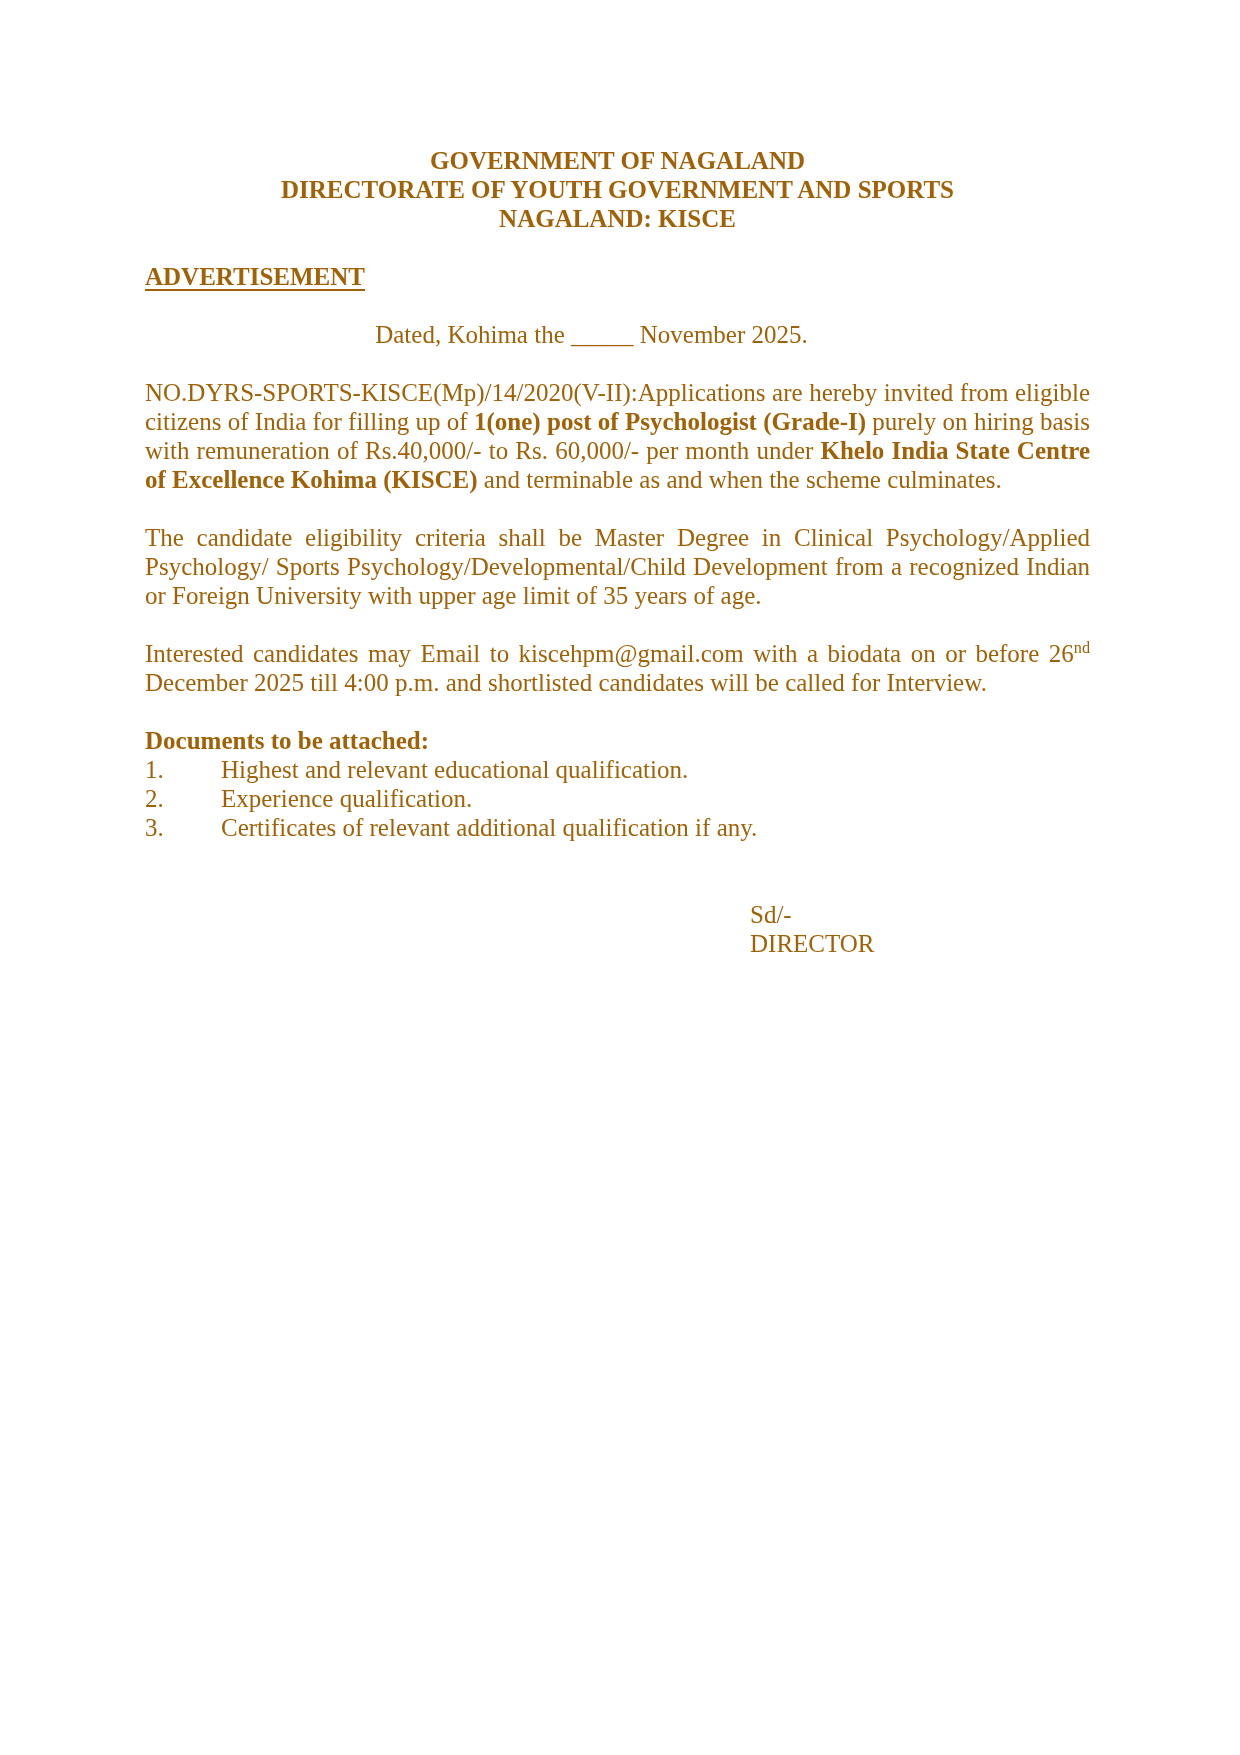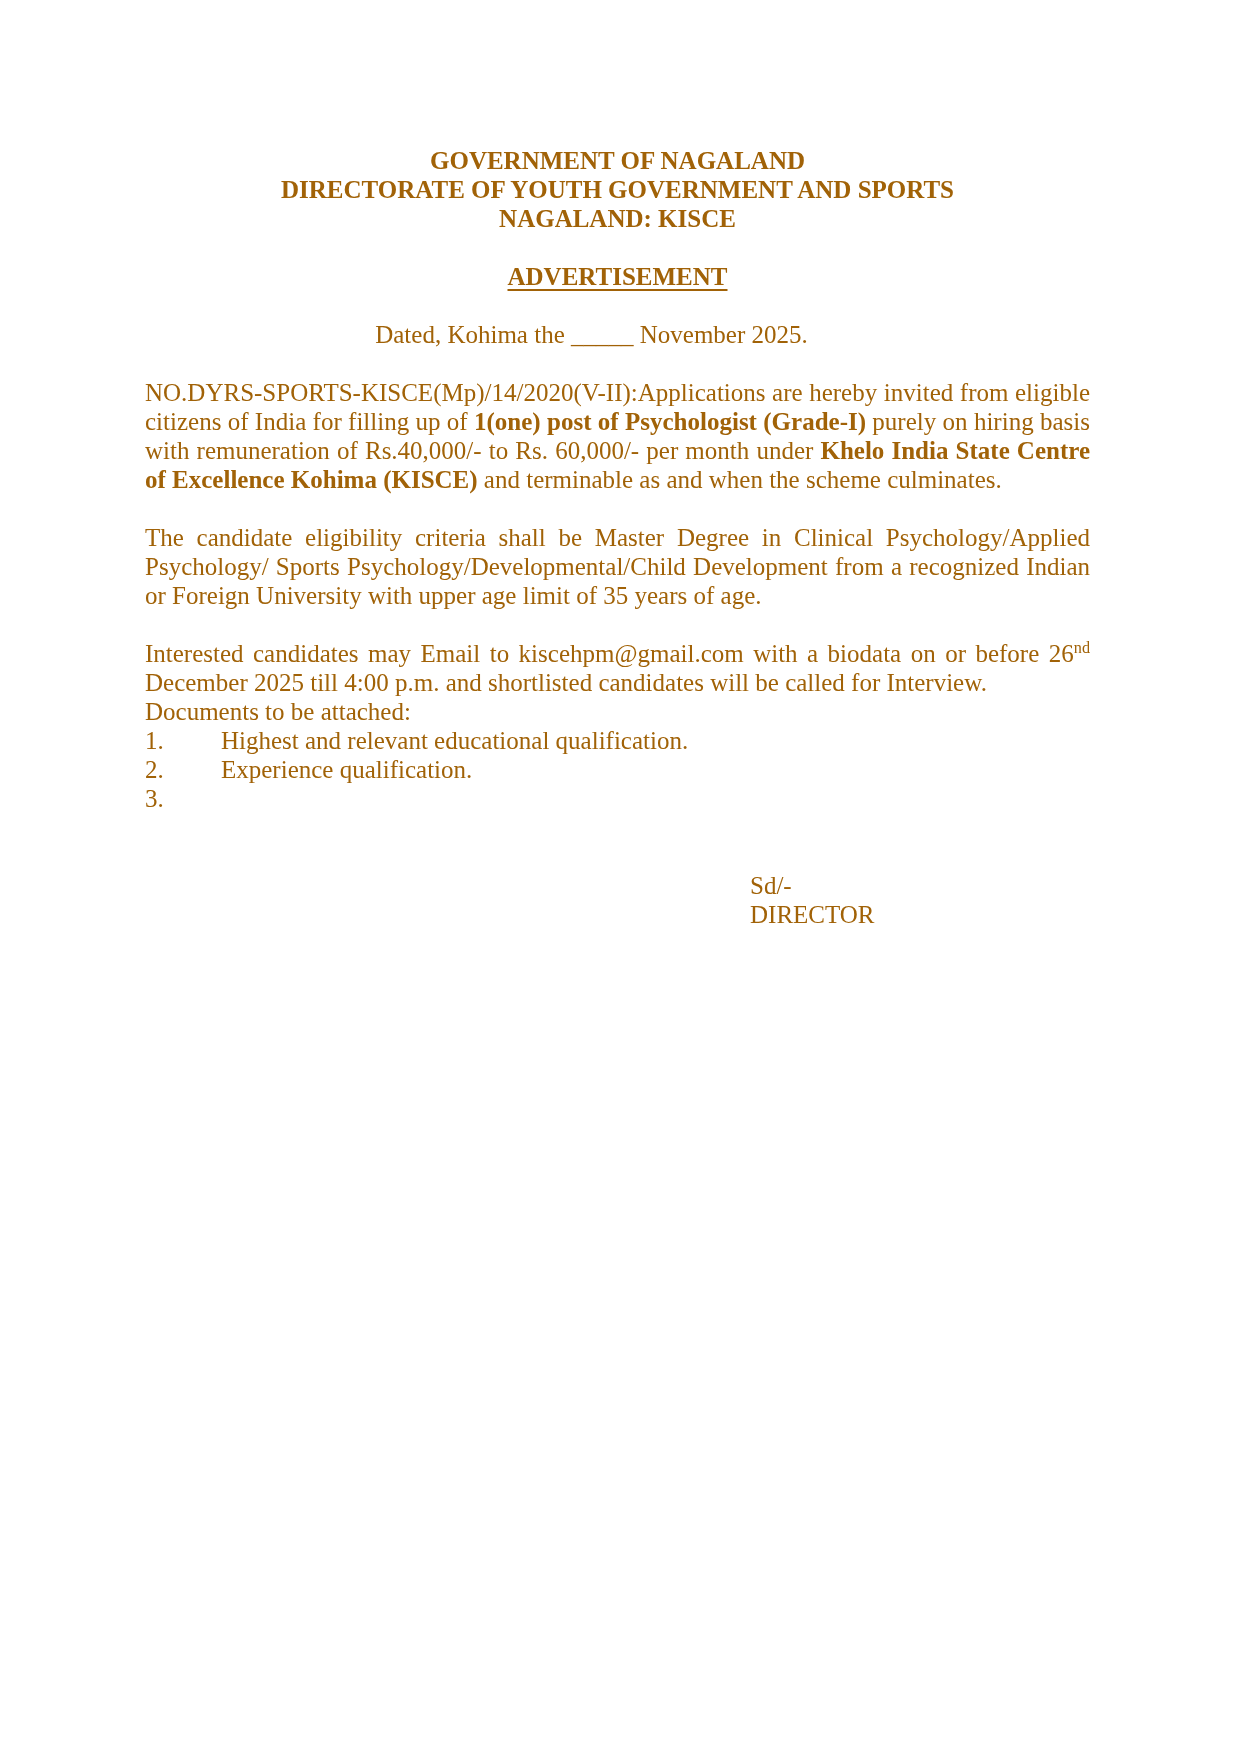--- a/index.html
+++ b/index.html
@@ -16,40 +16,41 @@
     font-family: "Liberation Serif", "DejaVu Serif", serif;
     font-size: 25px;
     line-height: 29px;
     box-sizing: border-box;
     padding: 146px 150px 0 145px;
     overflow: hidden;
   }
   .center { text-align: center; }
   .bold { font-weight: bold; }
   .title-line {
-    text-align: center;
+    text-align: left;
     font-weight: bold;
     margin-top: 29px;
   }
   .title-line .underlined {
     text-decoration: underline;
     text-decoration-thickness: 2px;
     text-underline-offset: 4px;
   }
   .dateline {
     margin-top: 29px;
     text-align: center;
     padding-right: 52px;
   }
   p.body-para {
     margin: 29px 0 0 0;
     text-align: justify;
   }
   .docs-heading {
-    font-weight: normal;
+    margin-top: 29px;
+    font-weight: bold;
   }
   .doc-item {
     display: flex;
   }
   .doc-item .num {
     width: 76px;
     flex-shrink: 0;
   }
   .signature {
     width: 270px;
@@ -96,20 +97,21 @@
     <div class="doc-item">
       <span class="num">1.</span>
       <span>Highest and relevant educational qualification.</span>
     </div>
     <div class="doc-item">
       <span class="num">2.</span>
       <span>Experience qualification.</span>
     </div>
     <div class="doc-item">
       <span class="num">3.</span>
+      <span>Certificates of relevant additional qualification if any.</span>
     </div>
   </div>
 
   <div class="signature">
     <div>Sd/-</div>
     <div>DIRECTOR</div>
   </div>
 
 </div>
 

